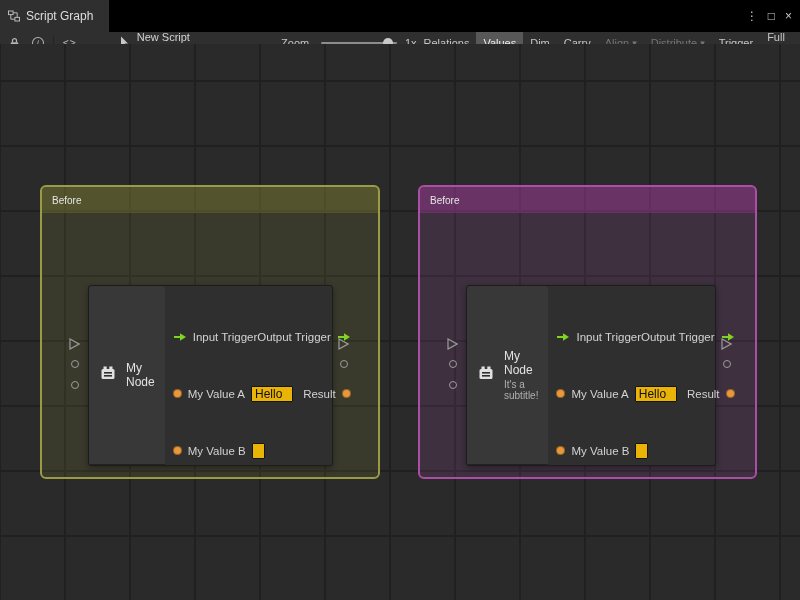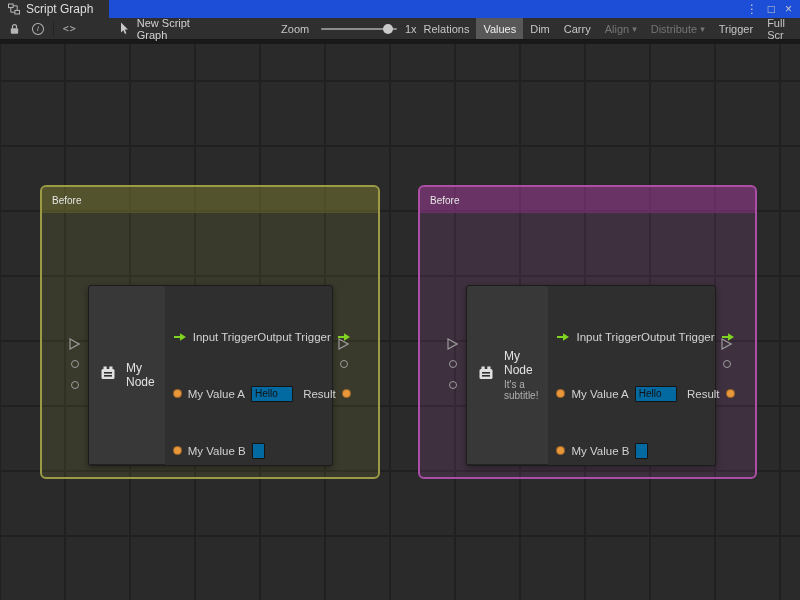--- a/index.html
+++ b/index.html
@@ -1,21 +1,21 @@
 <!DOCTYPE html>
 <html style="--before-accent: #9b9b45; --after-accent: #ab4fa6; --trigger-green: #7fd41f; --value-orange: #e8973a; --selected-button-bg: #585858;"><head>
 <meta charset="utf-8">
 <style>
   * { margin:0; padding:0; box-sizing:border-box; }
   html,body { width:800px; height:600px; overflow:hidden; background:#191919;
               font-family:"Liberation Sans", sans-serif; -webkit-user-select:none; user-select:none; }
   .window { position:relative; width:800px; height:600px; }
 
   
-  .tabbar { height:18px; background:#1d4ed8; display:flex; align-items:stretch; }
+  .tabbar { height:32px; background:#000000; display:flex; align-items:stretch; }
   .tab { display:flex; align-items:center; gap:6px; padding:0 16px 0 8px; background:#2f2f2f;
          font-size:12px; color:#dedede; }
   .tab-icon { display:flex; align-items:center; }
   .win-controls { margin-left:auto; display:flex; align-items:center; gap:10px; padding-right:8px;
                   color:#c8c8c8; font-size:12px; }
   .win-controls span { cursor:default; line-height:1; }
 
   
   .toolbar { height:22px; background:#2f2f2f; border-bottom:1px solid #161616; display:flex;
              align-items:center; font-size:11px; color:#c6c6c6; }
@@ -66,22 +66,22 @@
                  background:#383838; border-bottom:1px solid #222222; border-radius:3px 3px 0 0; }
   .node-title { font-size:12px; color:#e2e2e2; }
   .node-subtitle { font-size:10px; color:#b0b0b0; margin-top:2px; }
   .node-ports { padding:4px 0; }
   .port-row { height:21px; display:flex; align-items:center; justify-content:space-between; padding:0 8px;margin-top:36px; }
   .port-left, .port-right { display:flex; align-items:center; gap:6px; }
   .port-label { font-size:11.5px; color:#d2d2d2; white-space:nowrap; }
   .dot { width:9px; height:9px; border-radius:50%; background:var(--value-orange,#e8973a);
          box-shadow:inset 0 0 0 1px rgba(0,0,0,0.35); }
   .arrow { display:flex; align-items:center; }
-  .field { height:16px; background:#0369a1; border:1px solid #141414; border-radius:1px; color:#111111;
-           font-size:10px; padding:0 3px; font-family:"Liberation Sans", sans-serif; }
+  .field { height:16px; background:#eab308; border:1px solid #141414; border-radius:1px; color:#111111;
+           font-size:12px; padding:0 3px; font-family:"Liberation Sans", sans-serif; }
   .field-hello { width:42px; }
   .field-small { width:13px; padding:0; }
   .node-footer { height:11px; background:#383838; border-top:1px solid #222222; border-radius:0 0 3px 3px; }
 
   
   .ext { position:absolute; display:flex; align-items:center; justify-content:center; }
   .ring { width:8px; height:8px; border:1px solid #9c9c9c; border-radius:50%; }
 </style>
 </head>
 <body>

